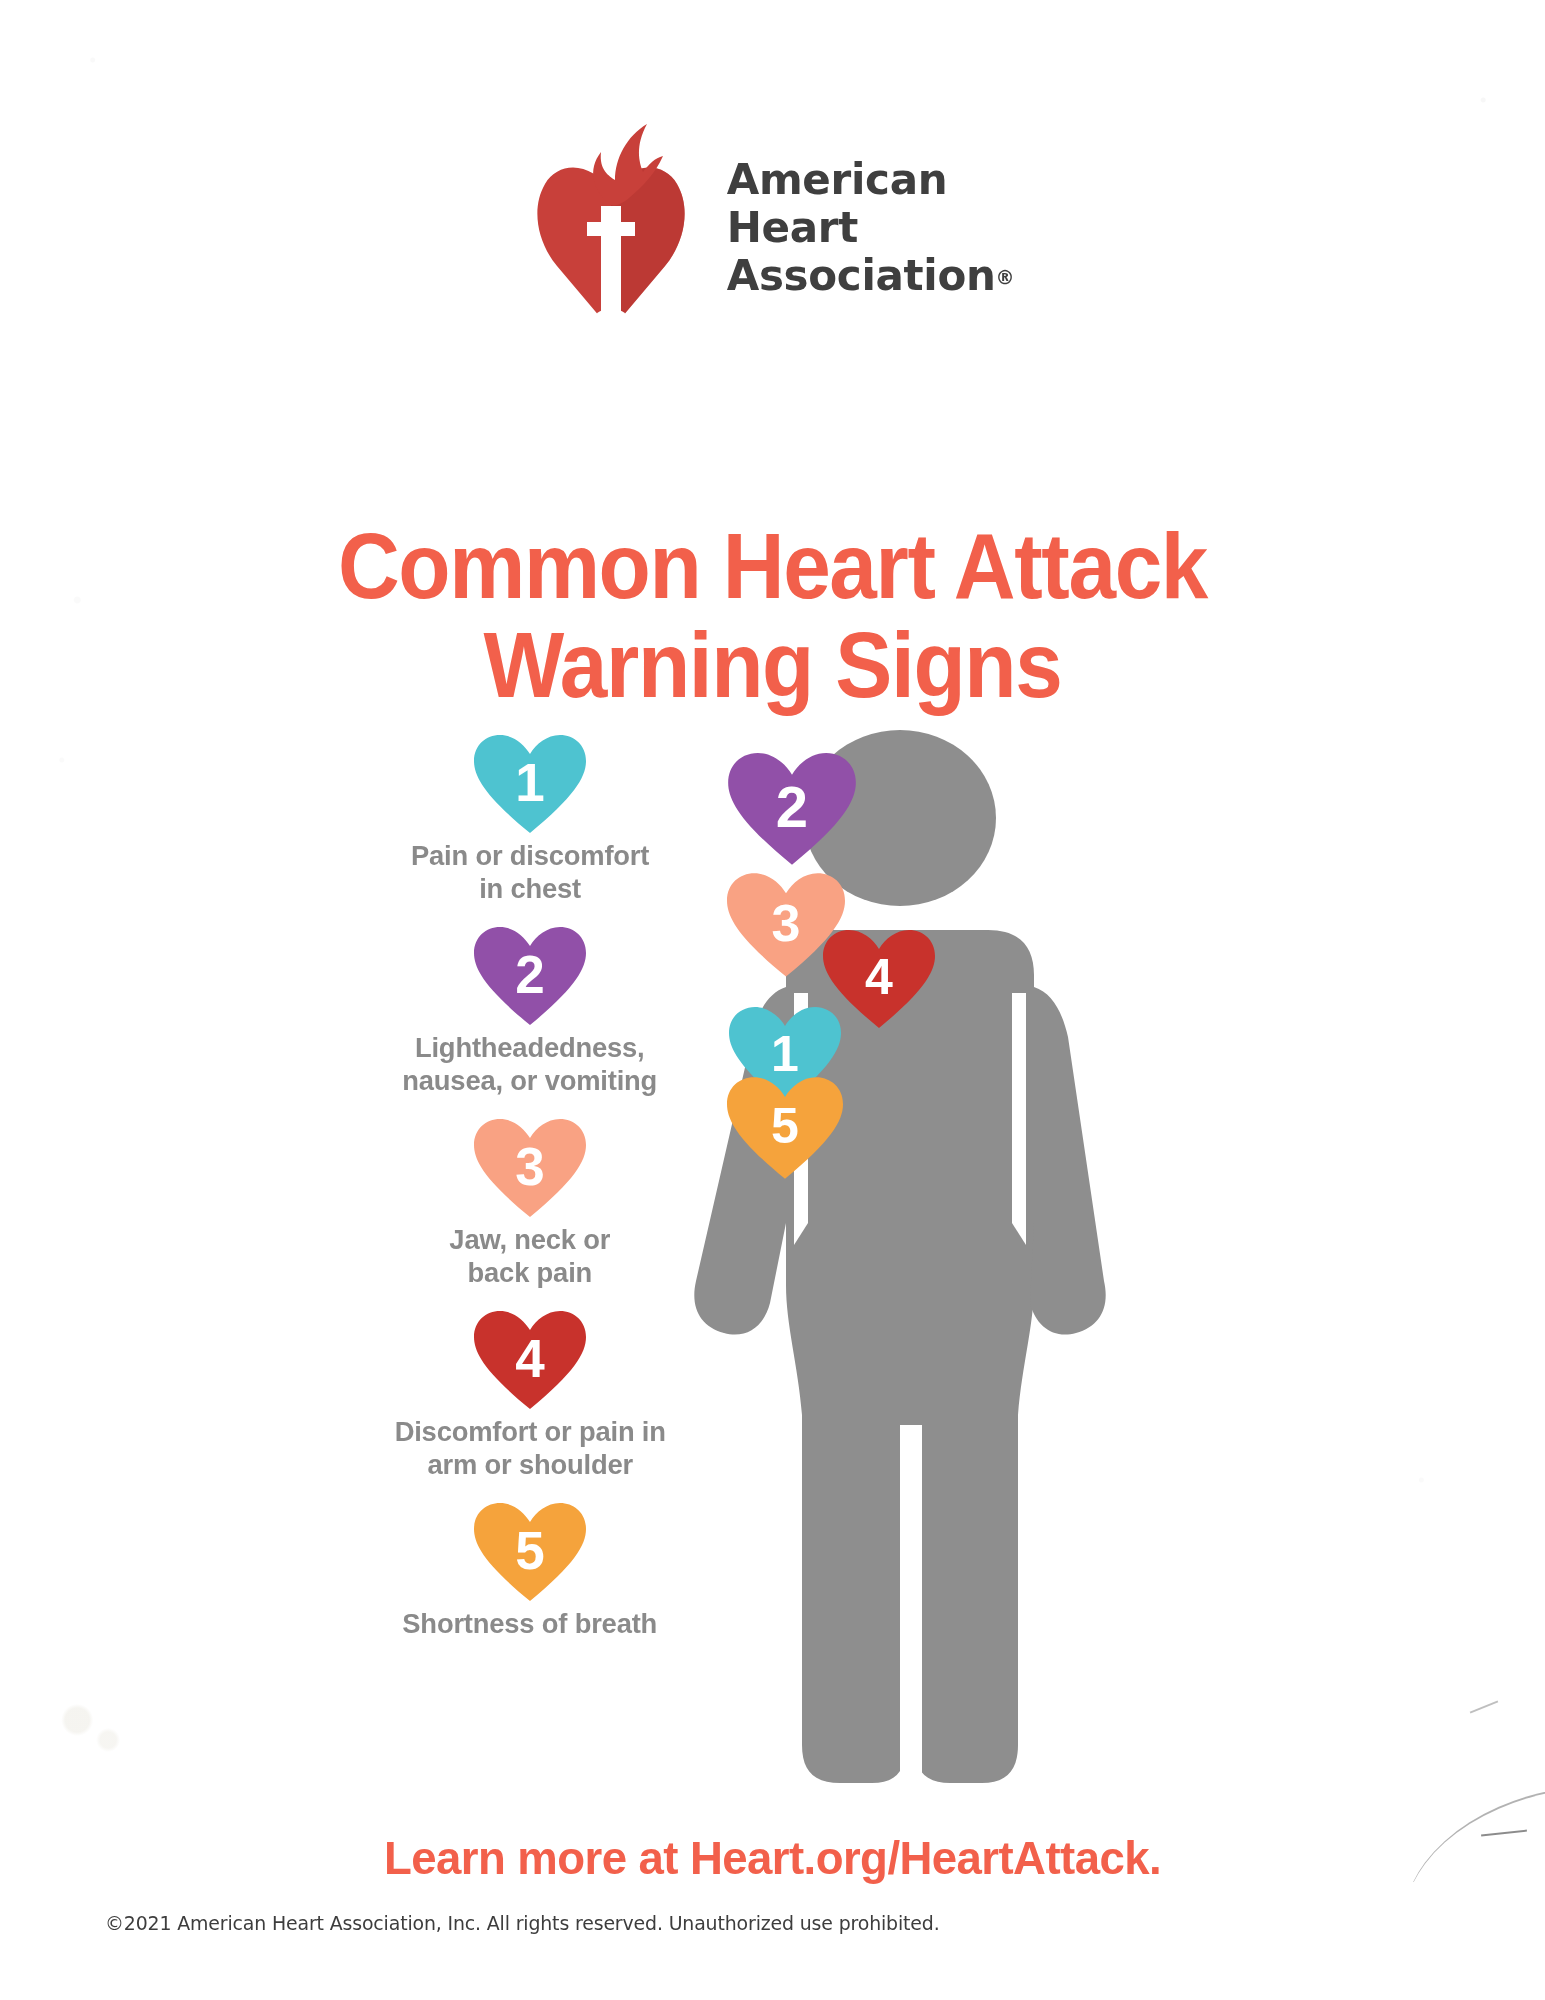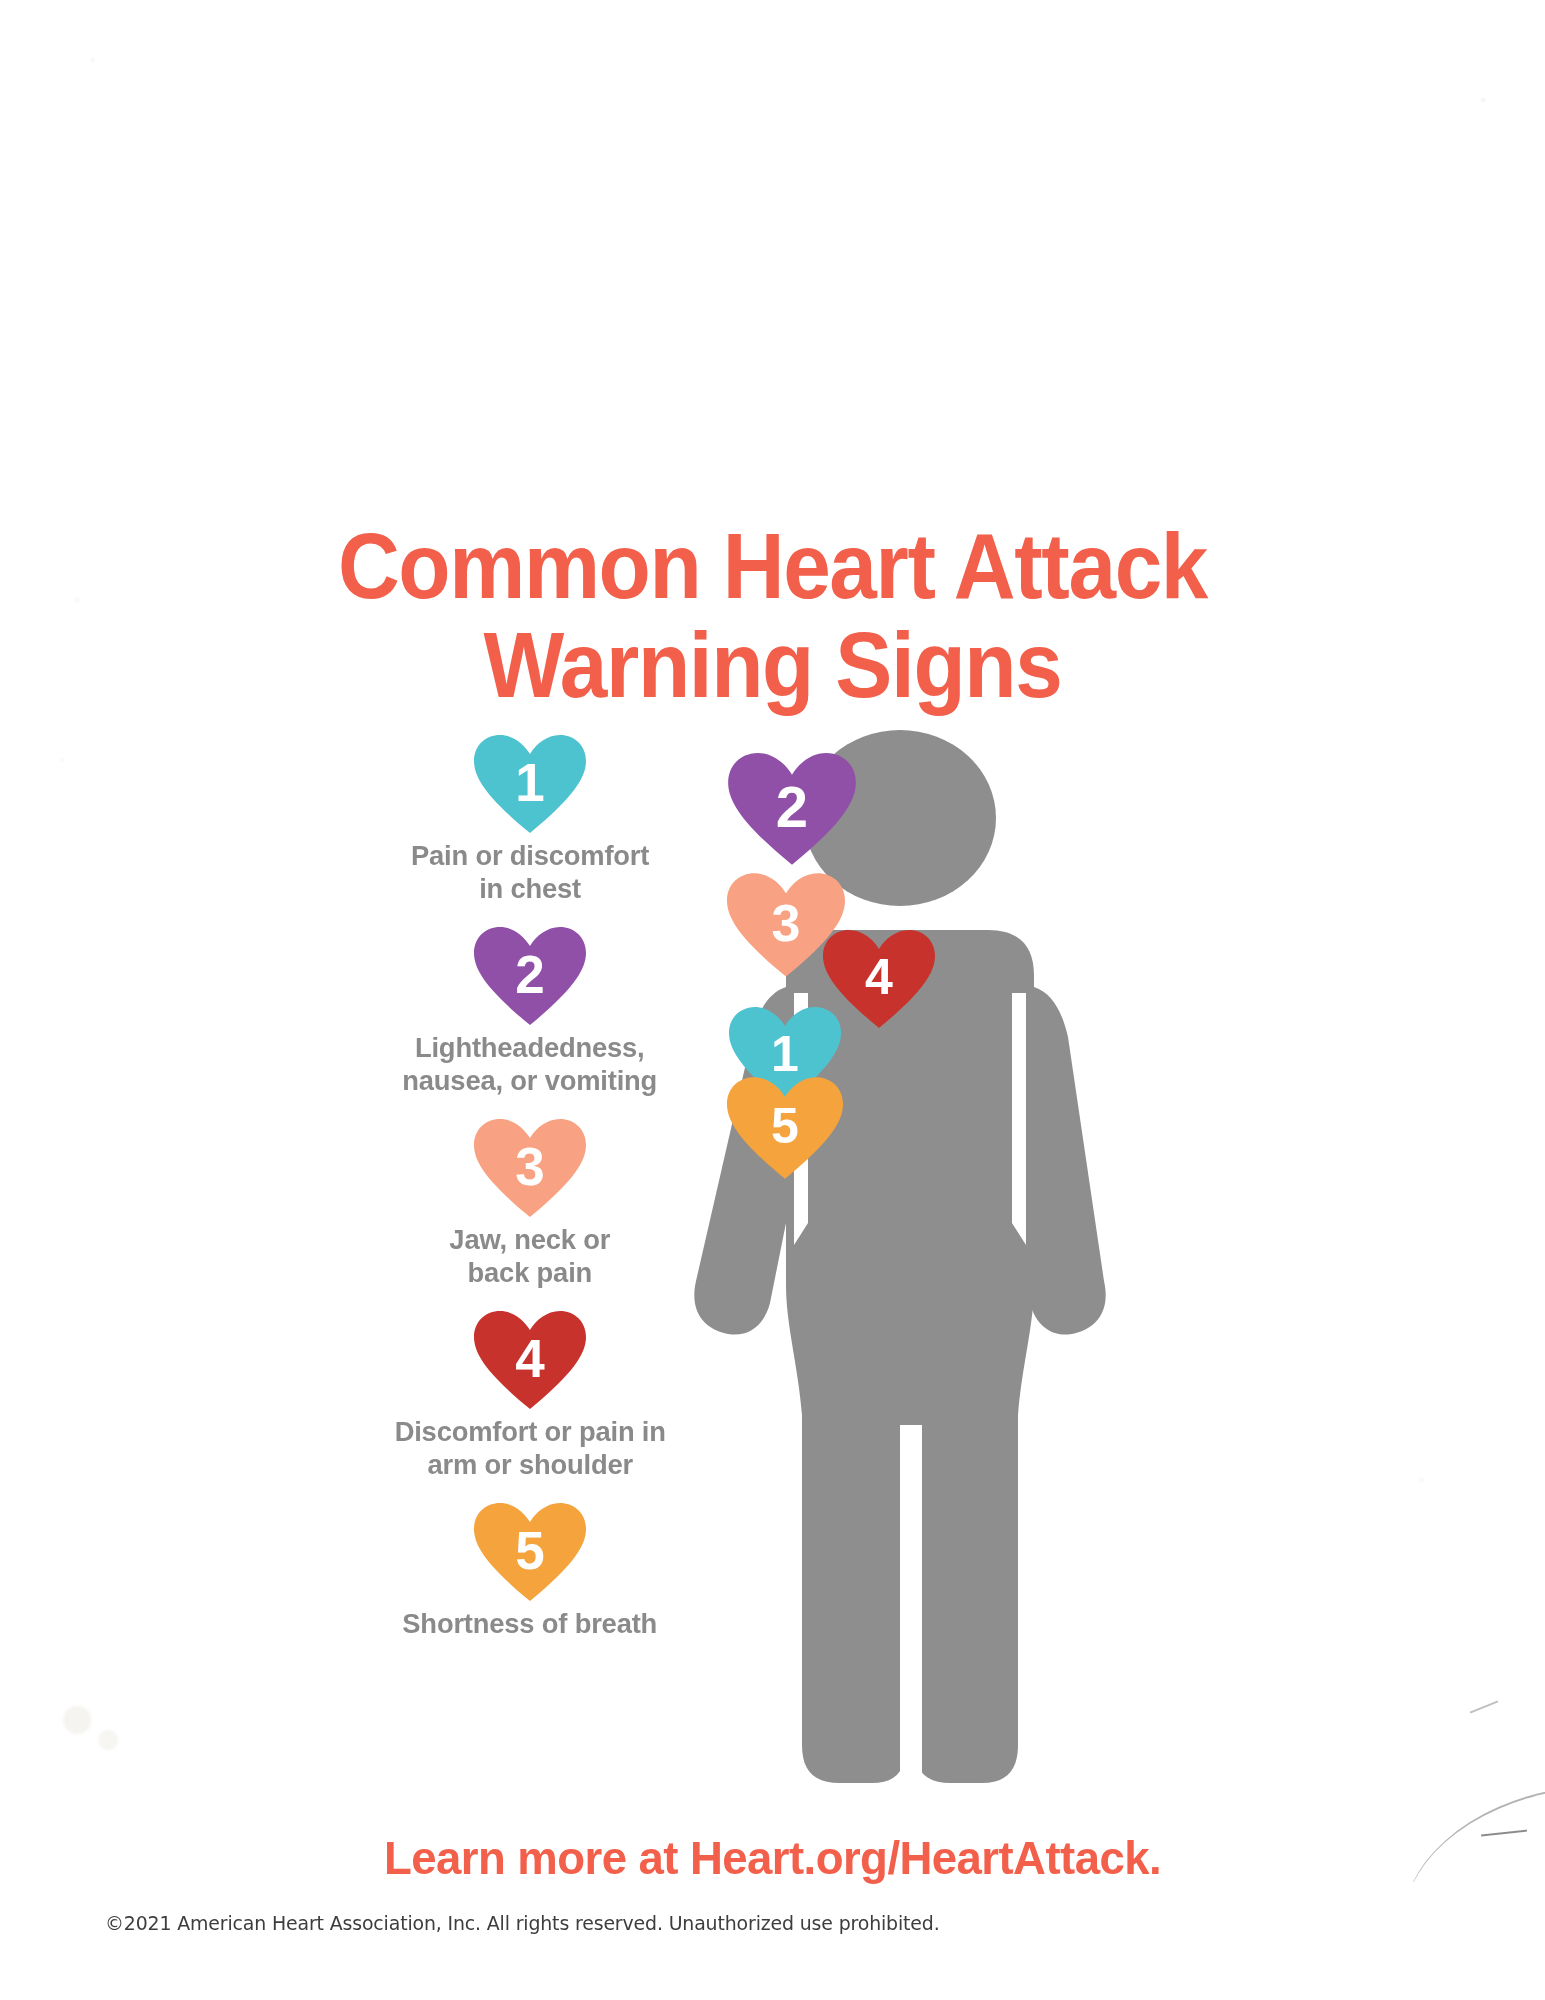--- a/index.html
+++ b/index.html
@@ -155,20 +155,56 @@
     letter-spacing:-.15px;
     transform:scaleX(.97);
     transform-origin:left center;
   }
 </style>
 </head>
 <body>
 
 <div class="page">
 
+  <div class="logo-row">
+    <div class="logo-mark">
+      <svg viewBox="0 0 160 220" width="160" height="220" aria-hidden="true">
+
+        <path d="M80 74
+                 C 62 44, 28 42, 14 66
+                 C 0 90, 6 124, 26 148
+                 L 80 212
+                 L 134 148
+                 C 154 124, 160 90, 146 66
+                 C 132 42, 98 44, 80 74 Z" fill="#c8403a"></path>
+
+        <path d="M80 74 C 98 44, 132 42, 146 66 C 160 90, 154 124, 134 148 L 80 212 Z" fill="#b2332f" opacity=".55"></path>
+
+        <path d="M70 88 L90 88 L90 104 L104 104 L104 118 L90 118 L90 206 L70 206 L70 118 L56 118 L56 104 L70 104 Z" fill="#ffffff"></path>
+
+        <path d="M64 200 C64 188, 96 188, 96 200 L96 212 L64 212 Z" fill="#ffffff"></path>
+
+        <path d="M78 86
+                 C 62 72, 56 52, 70 34
+                 C 68 52, 78 58, 84 62
+                 C 84 40, 96 18, 116 6
+                 C 104 28, 108 44, 112 54
+                 C 118 46, 124 40, 132 38
+                 C 124 56, 112 68, 98 80
+                 C 92 85, 84 90, 78 86 Z" fill="#c8403a"></path>
+      </svg>
+    </div>
+    <div class="logo-text">
+      <div>American</div>
+      <div>Heart</div>
+      <div>
+        <span>Association</span><span class="reg">®</span>
+      </div>
+    </div>
+  </div>
 
   <h1 class="title">
     <span>Common Heart Attack</span>
     <span class="l2">Warning Signs</span>
   </h1>
 
   <div class="main">
 
     <div class="legend">
 

